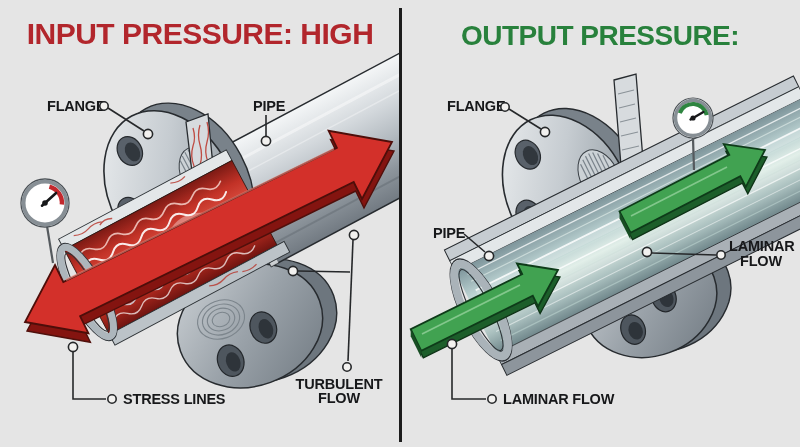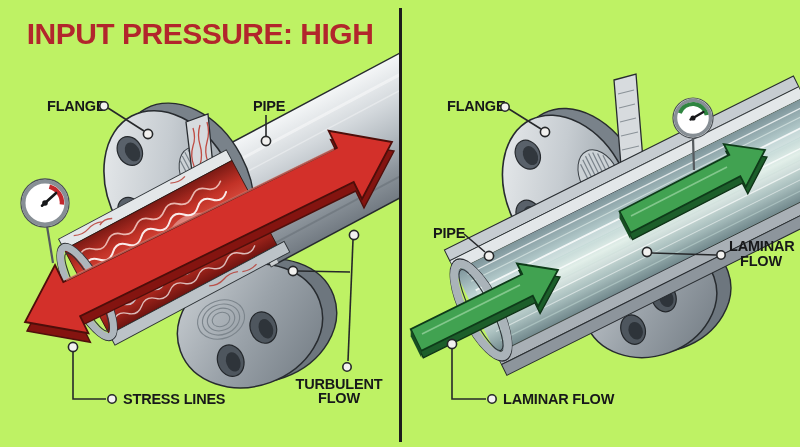--- a/index.html
+++ b/index.html
@@ -1,16 +1,16 @@
 <!DOCTYPE html>
 <html><head>
 <meta charset="utf-8">
 <style>
   html,body{margin:0;padding:0;}
-  #stage{position:relative;width:800px;height:447px;background:#bef264;overflow:hidden;
+  #stage{position:relative;width:800px;height:447px;background:#e5e5e5;overflow:hidden;
          font-family:"Liberation Sans",sans-serif;}
   .panel{position:absolute;top:0;width:400px;height:447px;}
   #left-panel{left:0;} #right-panel{left:400px;}
   .title{position:absolute;left:0;width:400px;text-align:center;font-weight:bold;
          letter-spacing:-0.5px;line-height:31px;}
   #left-title{top:18px;font-size:30px;color:#b2262c;}
   #right-title{top:20px;font-size:28px;color:#28813c;}
   #divider{position:absolute;left:399px;top:8px;width:3px;height:434px;background:#1c1c1c;}
   svg{position:absolute;left:0;top:0;}
   .lbl{font:bold 14.5px "Liberation Sans",sans-serif;fill:#17181a;letter-spacing:-0.2px;}
@@ -175,20 +175,21 @@
         <line class="leader" x1="298" y1="271" x2="350" y2="272"></line>
         <circle class="marker" cx="347" cy="367" r="4.2"></circle>
         <text class="lbl" x="339" y="389" text-anchor="middle">TURBULENT</text>
         <text class="lbl" x="339" y="403" text-anchor="middle">FLOW</text>
       </g>
     </svg>
   </div>
 
   <div class="panel" id="right-panel">
     <div class="title" id="right-title">
+      <div>OUTPUT PRESSURE:</div>
     </div>
 
     <svg width="400" height="447" viewBox="0 0 400 447">
       <defs>
         <linearGradient id="tealg" gradientUnits="userSpaceOnUse" x1="0" y1="264" x2="0" y2="356">
           <stop offset="0" stop-color="#7e959b"></stop>
             <stop offset="0.3" stop-color="#b9d0d0"></stop>
           <stop offset="0.52" stop-color="#e2efe9"></stop>
             <stop offset="0.78" stop-color="#a9bfbe"></stop>
           <stop offset="1" stop-color="#71888c"></stop>

